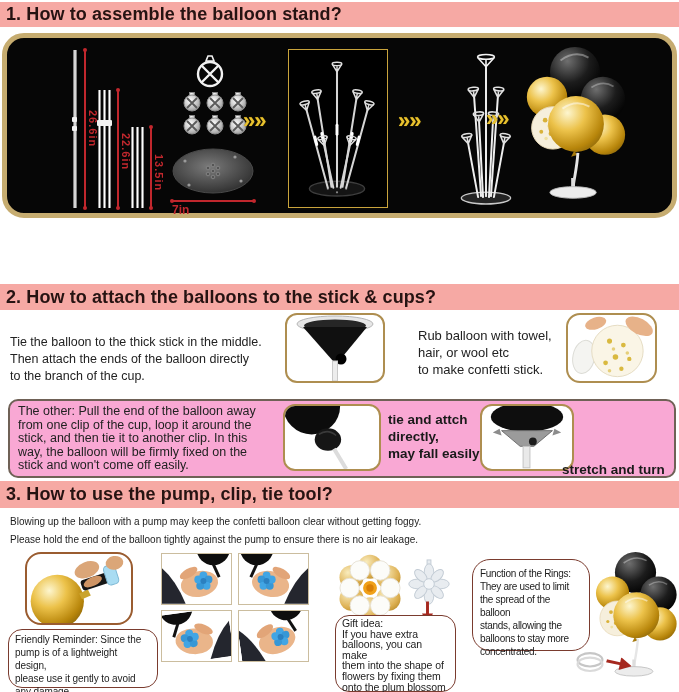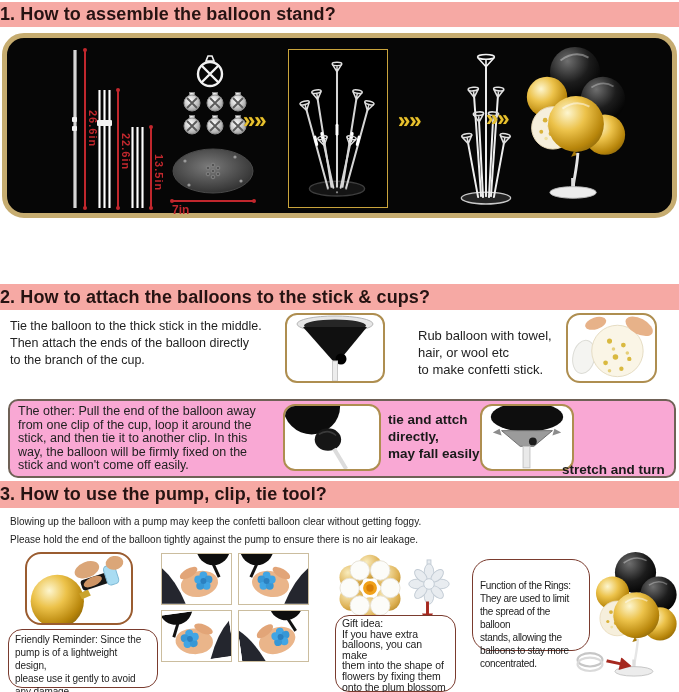--- a/index.html
+++ b/index.html
@@ -2,21 +2,21 @@
 <html><head>
 <meta charset="utf-8">
 <style>
   html,body{margin:0;padding:0;background:#fff;}
   #page{position:relative;width:679px;height:692px;background:#fff;overflow:hidden;
         font-family:"Liberation Sans",sans-serif;color:#1c1c1c;}
   .abs{position:absolute;}
   .pre{white-space:pre-line;}
   
   .secbar{position:absolute;left:0;width:679px;background:#f6a9a4;display:flex;align-items:center;}
-  .secbar .t{font-weight:bold;font-size:18px;color:#261312;letter-spacing:0.1px;}
+  .secbar .t{font-weight:bold;font-size:18px;color:#261312;padding-left:6px;letter-spacing:0.1px;}
   
   #panel{position:absolute;left:2px;top:33px;width:675px;height:185px;box-sizing:border-box;
          background:#060606;border:5px solid #c6ac70;border-radius:22px;}
   .stick{position:absolute;width:3px;background:linear-gradient(90deg,#5a5a5a,#ffffff 50%,#5a5a5a);}
   .band{position:absolute;left:-1px;width:5px;height:5px;background:#f2f2f2;border-radius:1px;}
   .dimv{position:absolute;width:1.5px;background:#c1272d;}
   .dimv:before,.dimv:after{content:"";position:absolute;left:-1.5px;width:4px;height:4px;border-radius:50%;background:#c1272d;}
   .dimv:before{top:-2px;}.dimv:after{bottom:-2px;}
   .dimh{position:absolute;height:1.5px;background:#c1272d;}
   .dimh:before,.dimh:after{content:"";position:absolute;top:-1.5px;width:4px;height:4px;border-radius:50%;background:#c1272d;}
@@ -400,21 +400,21 @@
       </svg>
   </div>
 
   <div class="abs" style="left:8px;top:225px;width:666px;">
   </div>
 
   <div class="secbar" style="top:284px;height:26px;">
     <span class="t">2. How to attach the balloons to the stick &amp; cups?</span>
   </div>
 
-  <div class="abs body2 pre" style="left:10px;top:318px;width:272px;">Tie the balloon to the thick stick in the middle.
+  <div class="abs body2 pre" style="left:10px;top:334px;width:272px;">Tie the balloon to the thick stick in the middle.
 Then attach the ends of the balloon directly
 to the branch of the cup.</div>
 
   <div class="photo" style="left:285px;top:313px;width:100px;height:70px;">
     <svg>
         <use href="#symCup"></use>
       </svg>
   </div>
 
   <div class="abs body2 pre" style="left:418px;top:327px;width:145px;font-size:13px;">Rub balloon with towel,
@@ -502,21 +502,21 @@
     </svg>
 
   <div class="bubble pre" style="left:335px;top:615px;width:121px;height:77px;padding:2px 6px;font-size:10.5px;line-height:10.6px;letter-spacing:-0.1px;">Gift idea:
 If you have extra
 balloons, you can make
 them into the shape of
 flowers by fixing them
 onto the plum blossom
 clasp.</div>
 
-  <div class="bubble pre" style="left:472px;top:559px;width:118px;height:92px;padding:19px 7px;border-radius:18px;font-size:10px;line-height:13px;letter-spacing:-0.3px;">Function of the Rings:
+  <div class="bubble pre" style="left:472px;top:559px;width:118px;height:92px;padding:7px 7px;border-radius:18px;font-size:10px;line-height:13px;letter-spacing:-0.3px;">Function of the Rings:
 They are used to limit
 the spread of the balloon
 stands, allowing the
 balloons to stay more
 concentrated.</div>
 
   <svg class="abs" style="left:592px;top:548px;width:87px;height:136px;">
       <use href="#symBouquet"></use>
     </svg>
   <svg class="abs" style="left:574px;top:650px;width:32px;height:25px;">

